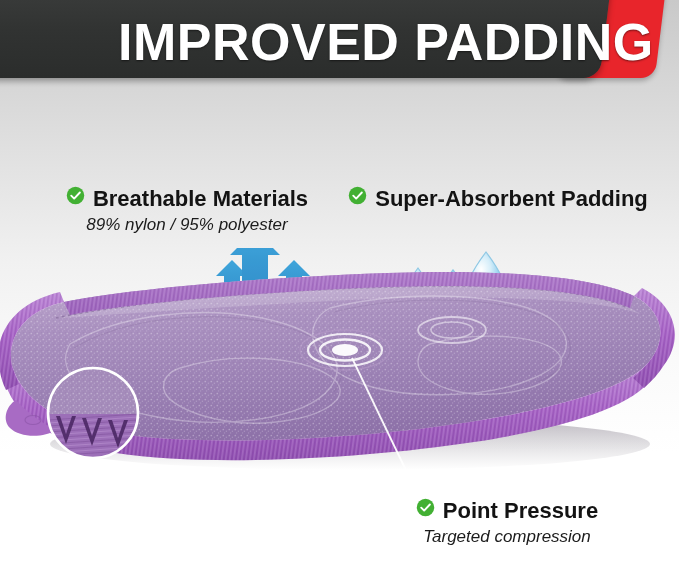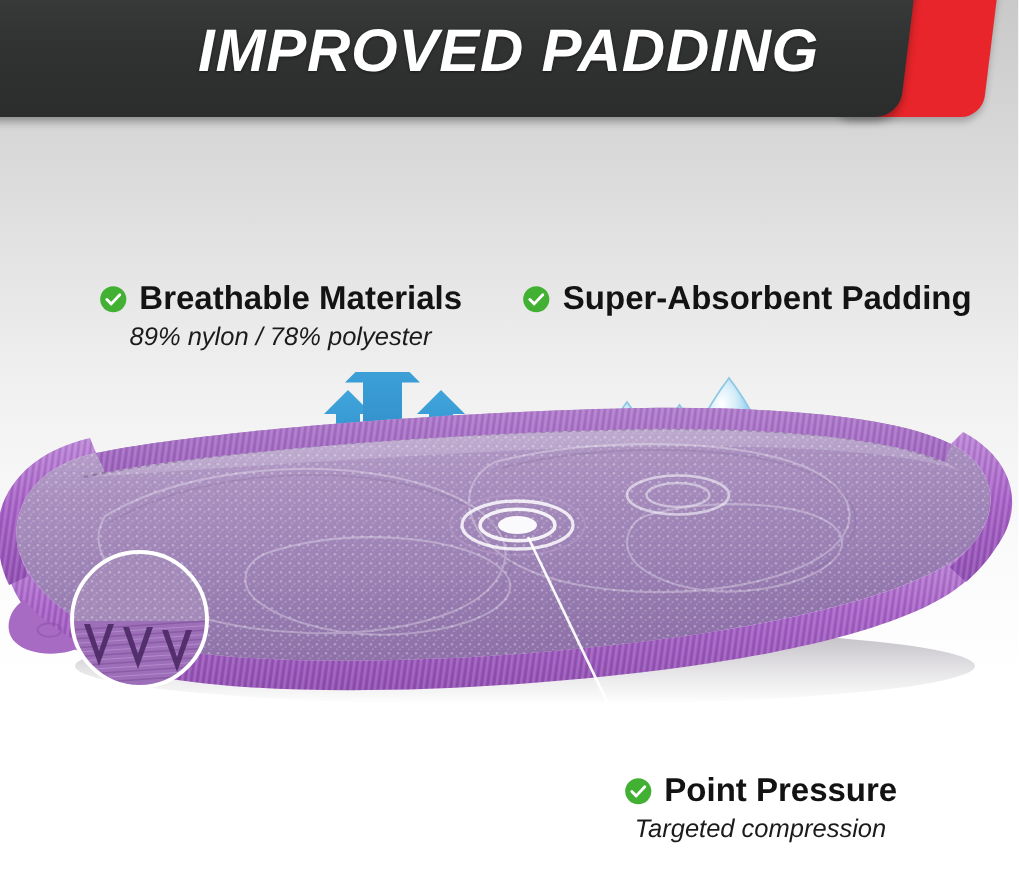--- a/index.html
+++ b/index.html
@@ -75,41 +75,40 @@
     font-weight: bold;
     font-size: 11.5px;
     letter-spacing: 0.3px;
     color: #ffffff;
     line-height: 12px;
     margin-top: 1px;
     transform: scaleX(0.92);
   }
   #header-title {
     position: absolute;
-    left: 132px;
+    left: 118px;
     top: 12px;
     font-family: "Liberation Sans", sans-serif;
     font-weight: bold;
-    font-style: italic;
-    font-size: 40px;
+    font-size: 52px;
     letter-spacing: 0.5px;
     color: #ffffff;
     white-space: nowrap;
     text-shadow: 0 1px 2px rgba(0,0,0,0.5);
     transform: scaleX(1.0);
   }
 
   
   .feature {
     position: absolute;
     text-align: center;
   }
   .feature-head {
     display: flex;
-    align-items: center;
+    align-items: flex-start;
     justify-content: center;
     gap: 8px;
     white-space: nowrap;
   }
   .check-icon {
     width: 19px;
     height: 19px;
     flex: 0 0 19px;
     display: block;
   }
@@ -127,21 +126,21 @@
     font-size: 17px;
     color: #1b1b1b;
     line-height: 22px;
     margin-top: 2px;
     white-space: nowrap;
   }
 
   #feature-breathable { left: 52px;  top: 186px; width: 270px; }
   #feature-absorbent  { left: 338px; top: 186px; width: 320px; }
   #feature-strength   { left: 56px;  top: 528px; width: 250px; }
-  #feature-pressure   { left: 392px; top: 514px; width: 230px; }
+  #feature-pressure   { left: 392px; top: 498px; width: 230px; }
 
   
   #product-stage {
     position: absolute;
     left: 0;
     top: 248px;
     width: 679px;
     height: 265px;
   }
   #product-stage svg { display: block; }
@@ -375,21 +374,21 @@
   </div>
 
   <div class="feature" id="feature-breathable">
     <div class="feature-head">
       <svg class="check-icon" viewBox="0 0 24 24">
         <circle cx="12" cy="12" r="11" fill="#42b033"></circle>
         <path d="M6.6 12.2 L10.3 15.9 L17.5 8.2" fill="none" stroke="#ffffff" stroke-width="2.4" stroke-linecap="round" stroke-linejoin="round"></path>
       </svg>
       <span class="feature-title">Breathable Materials</span>
     </div>
-    <div class="feature-sub">89% nylon / 78% polyester</div>
+    <div class="feature-sub">89% nylon / 95% polyester</div>
   </div>
 
   <div class="feature" id="feature-absorbent">
     <div class="feature-head">
       <svg class="check-icon" viewBox="0 0 24 24">
         <circle cx="12" cy="12" r="11" fill="#42b033"></circle>
         <path d="M6.6 12.2 L10.3 15.9 L17.5 8.2" fill="none" stroke="#ffffff" stroke-width="2.4" stroke-linecap="round" stroke-linejoin="round"></path>
       </svg>
       <span class="feature-title">Super-Absorbent Padding</span>
     </div>

